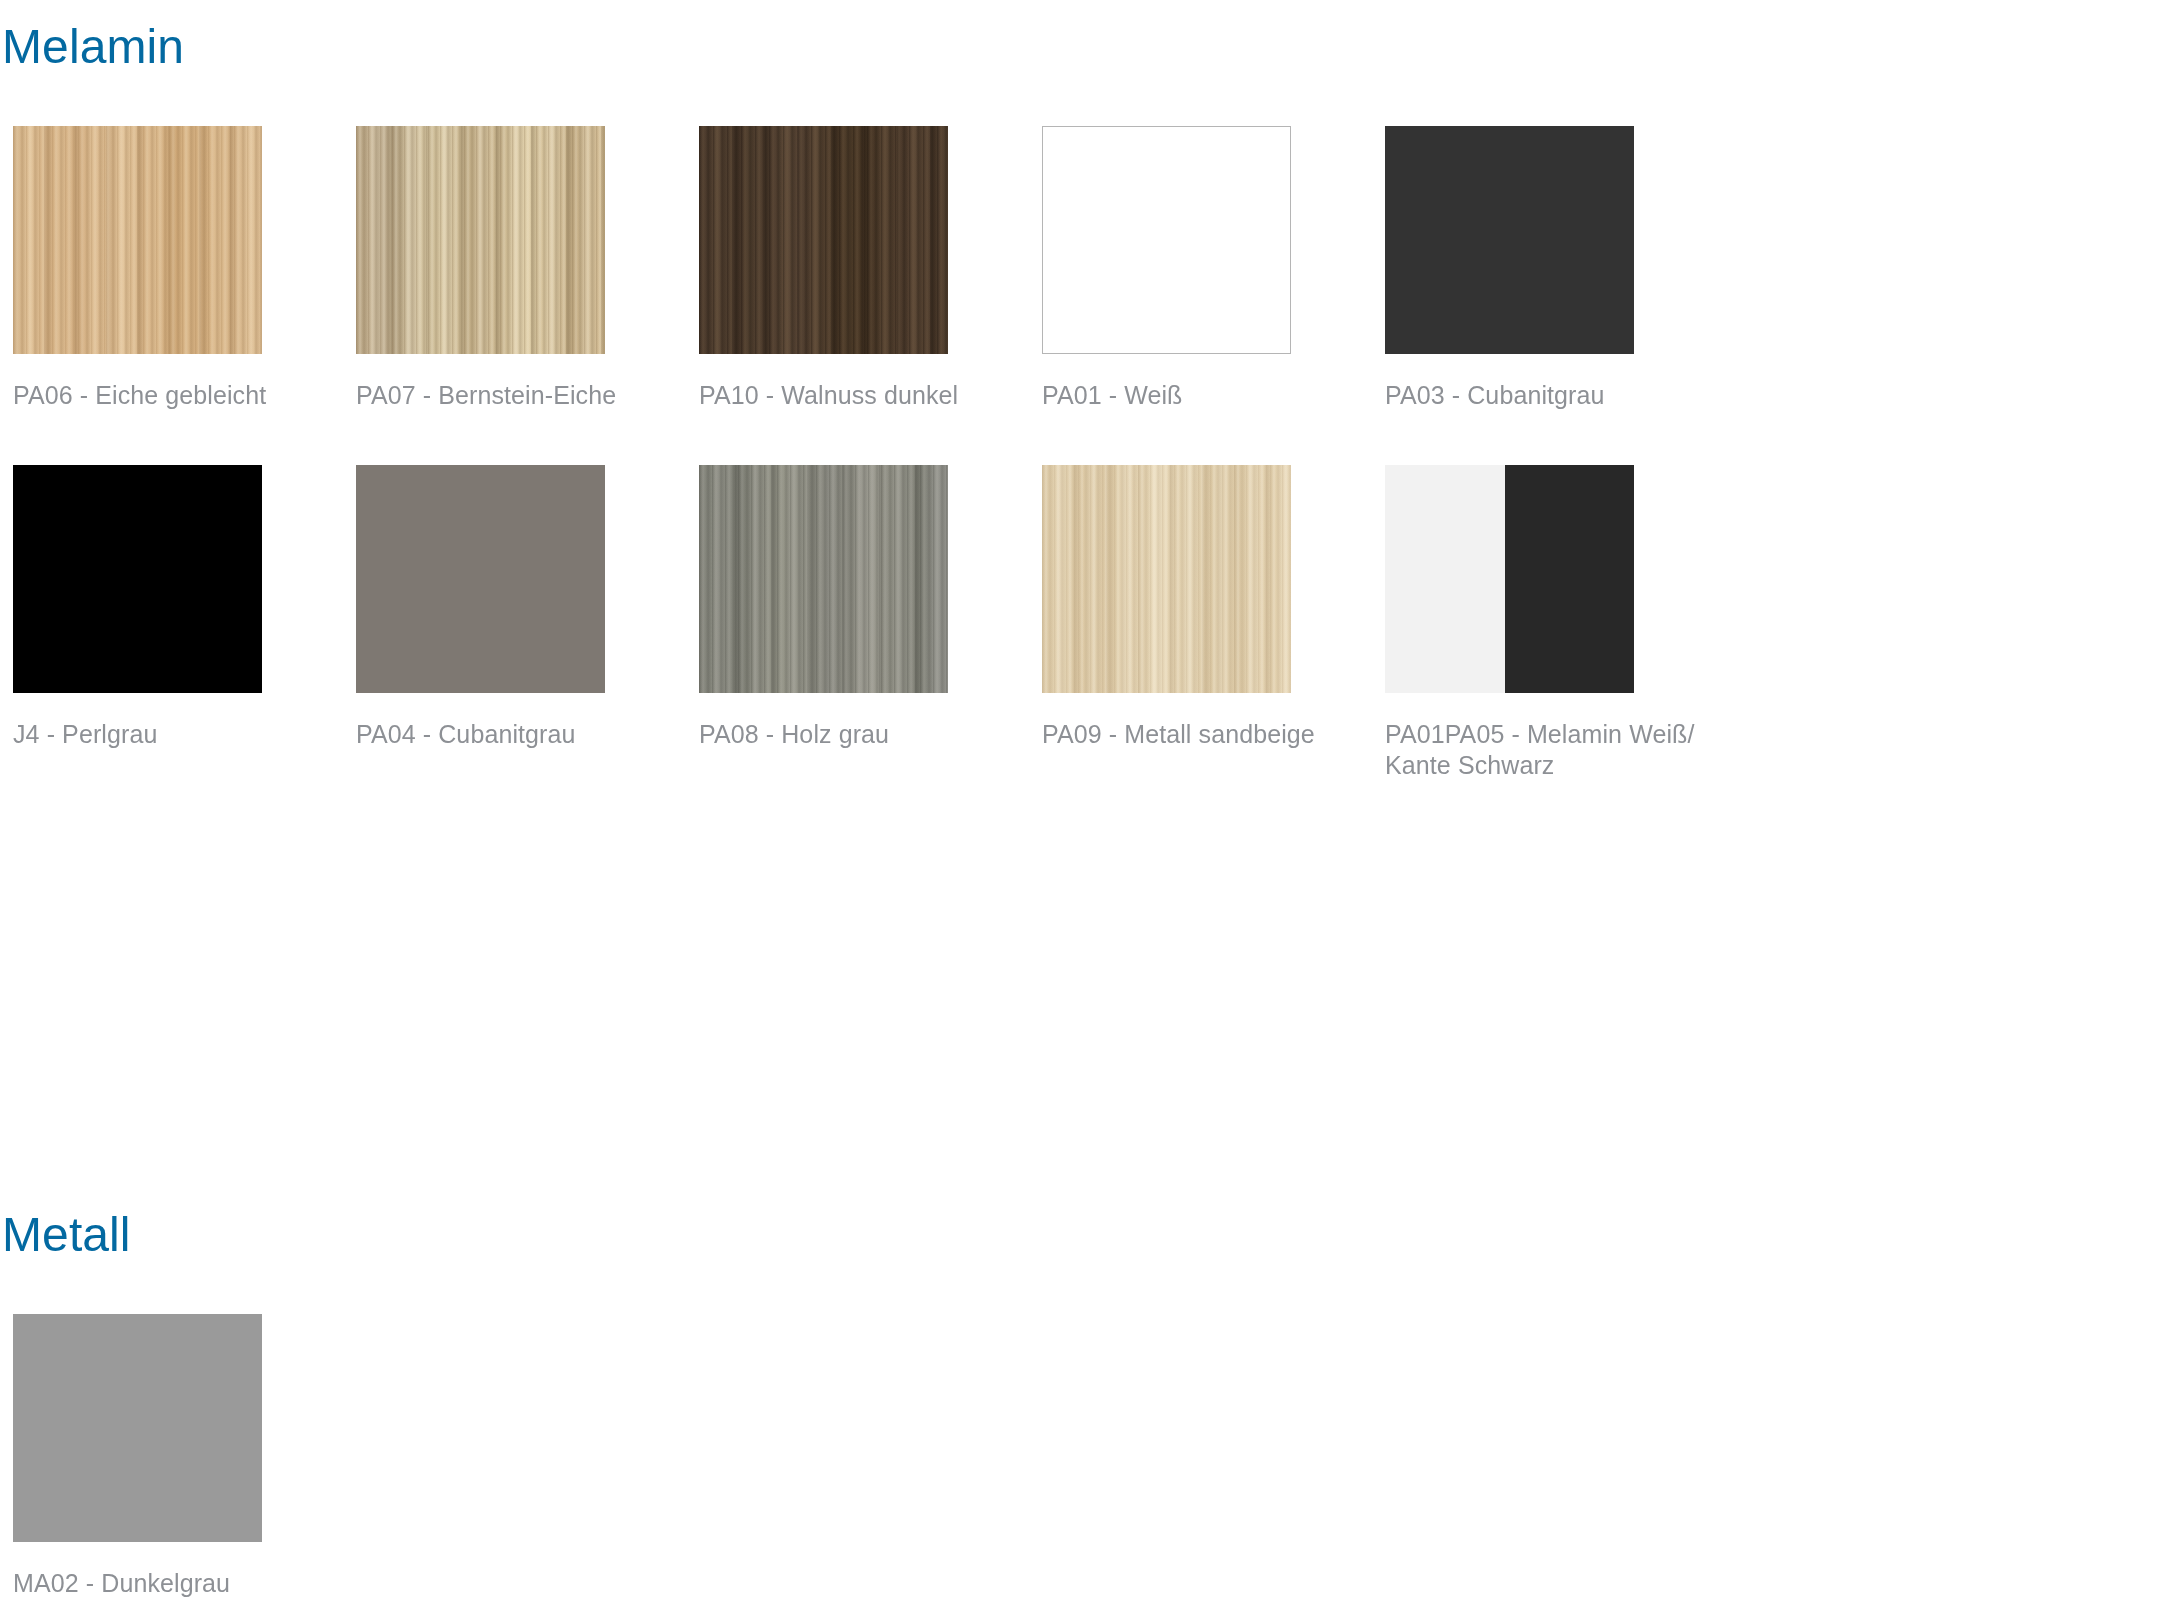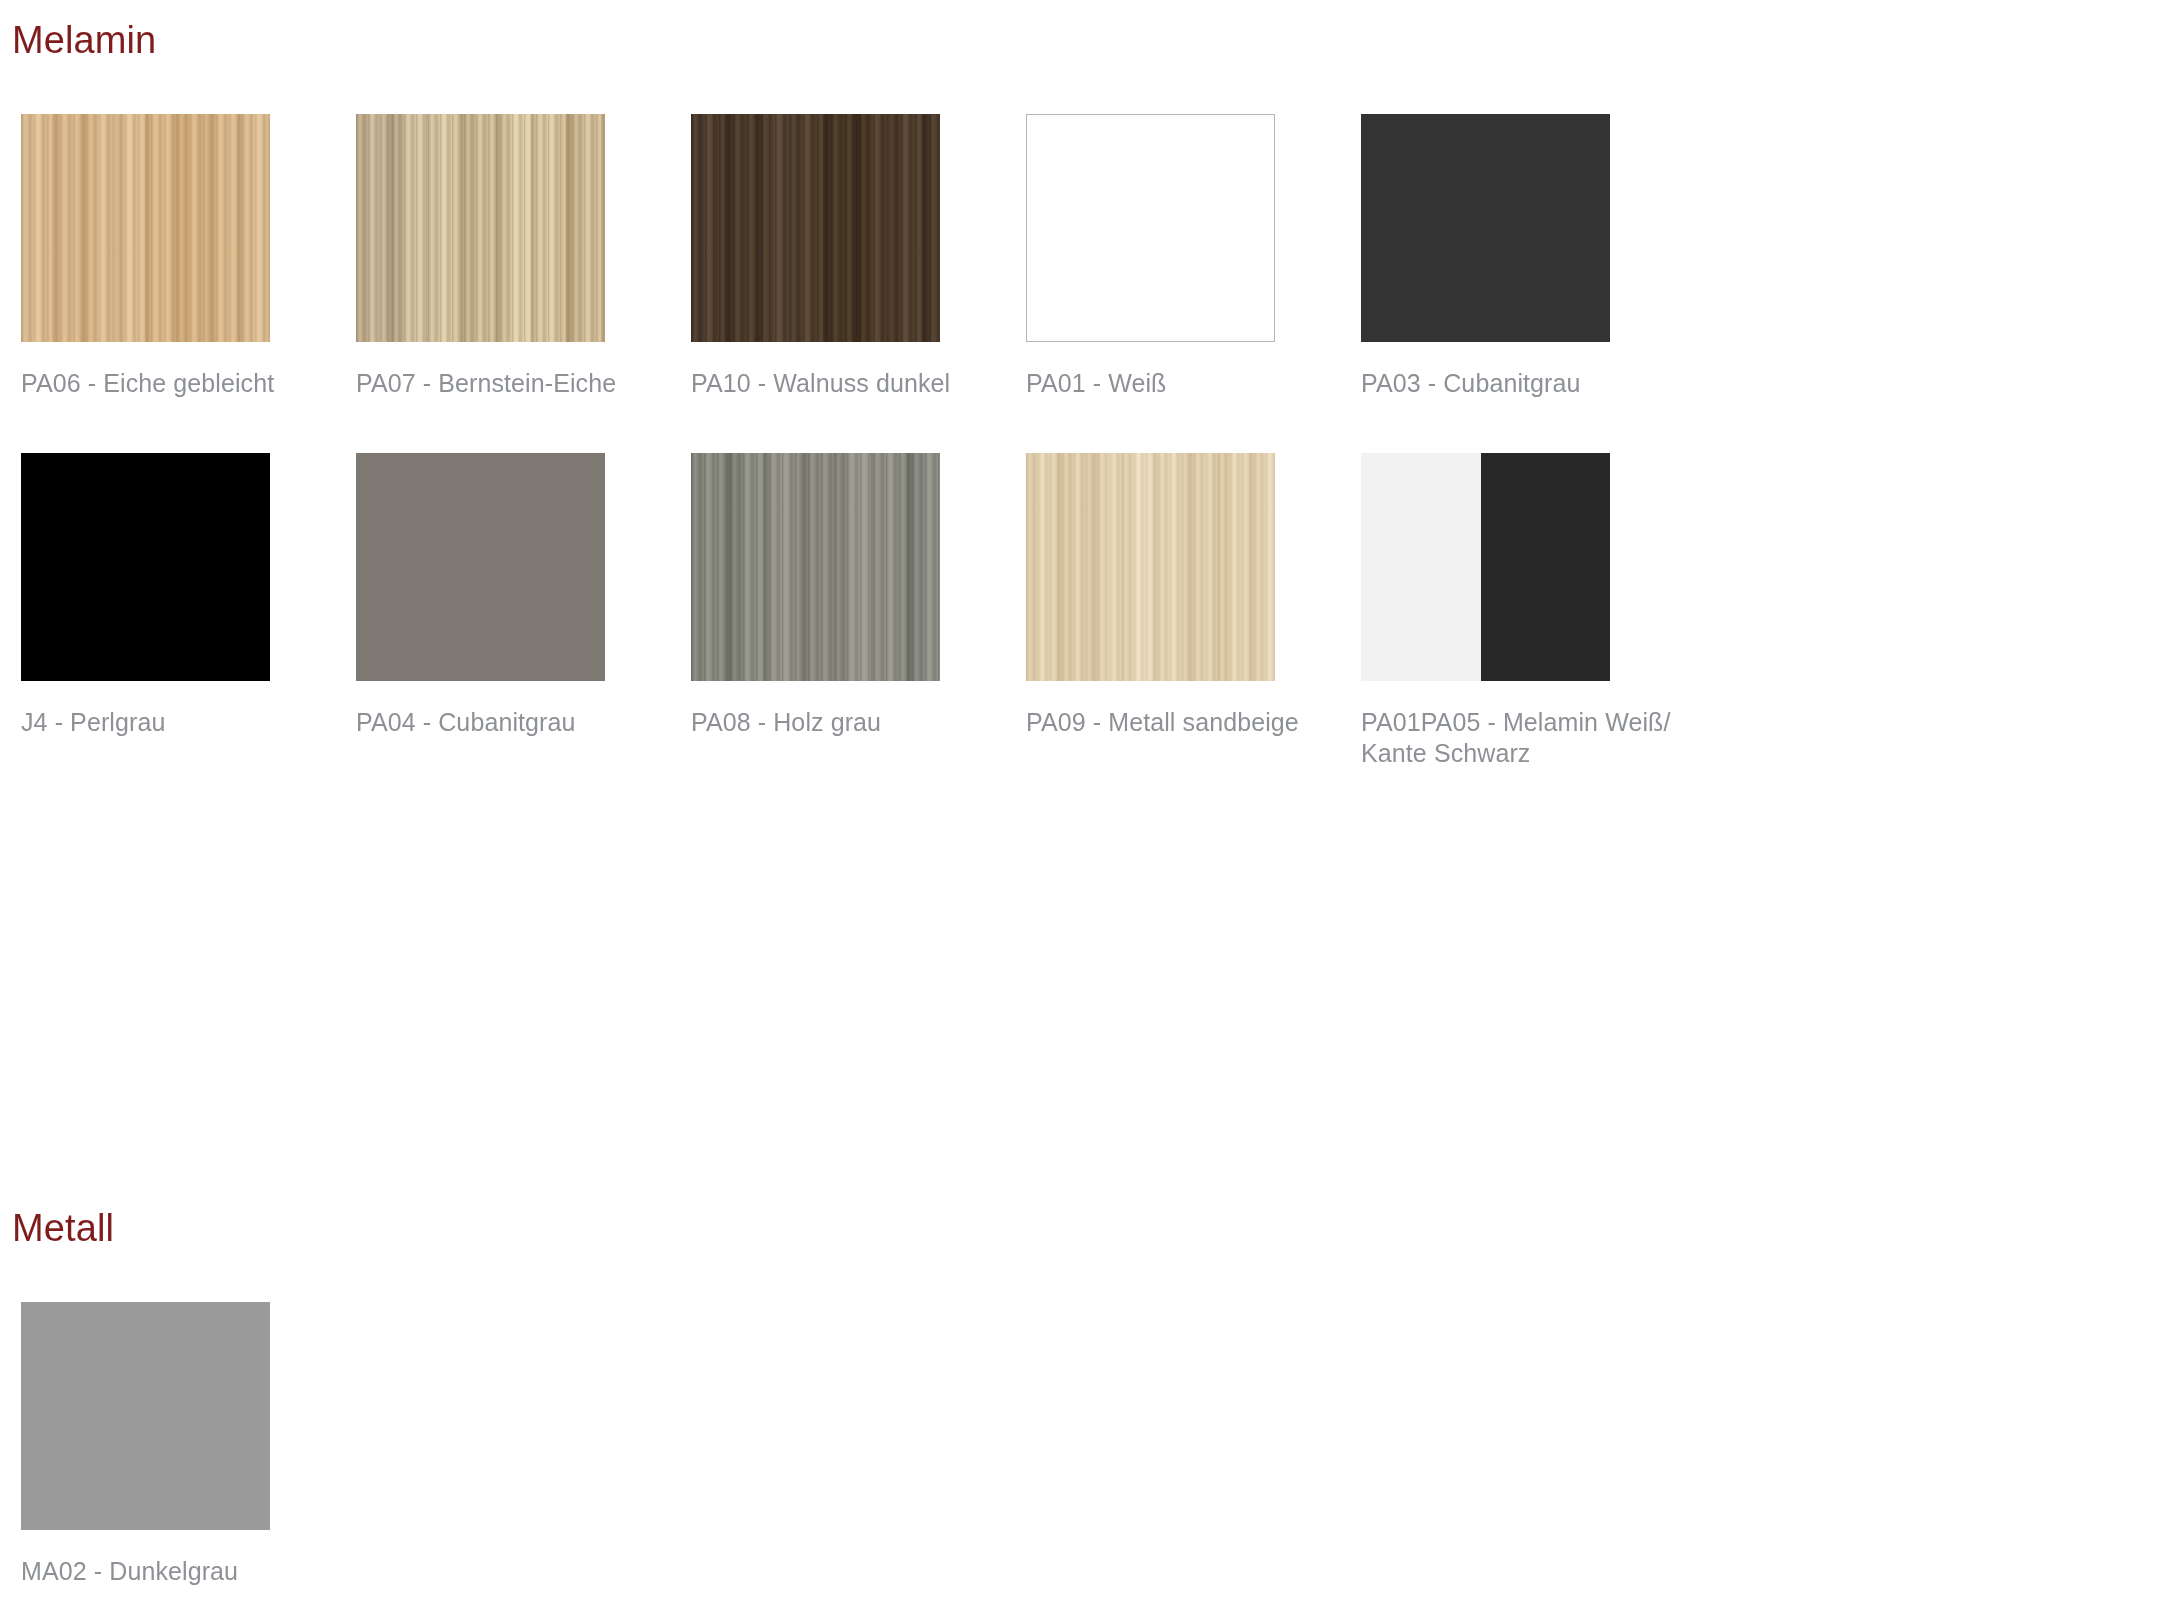--- a/index.html
+++ b/index.html
@@ -20,33 +20,33 @@
     height: 1602px;
     padding: 0;
     box-sizing: border-box;
   }
   .section {
     position: absolute;
     left: 0;
     width: 2160px;
   }
   .section-title {
-    font-size: 38px;
+    font-size: 48px;
     font-weight: 400;
-    color: #7f1d1d;
+    color: #0369a1;
     letter-spacing: 0.1px;
     margin: 0;
-    padding-left: 12px;
+    padding-left: 2px;
     line-height: 1.2;
   }
   .grid {
     display: grid;
     grid-template-columns: repeat(5, 335px);
-    column-gap: 0px;
-    padding-left: 21px;
+    column-gap: 8px;
+    padding-left: 13px;
     box-sizing: border-box;
   }
   .cell {
     width: 335px;
     box-sizing: border-box;
   }
   .swatch {
     width: 249px;
     height: 228px;
     box-sizing: border-box;

